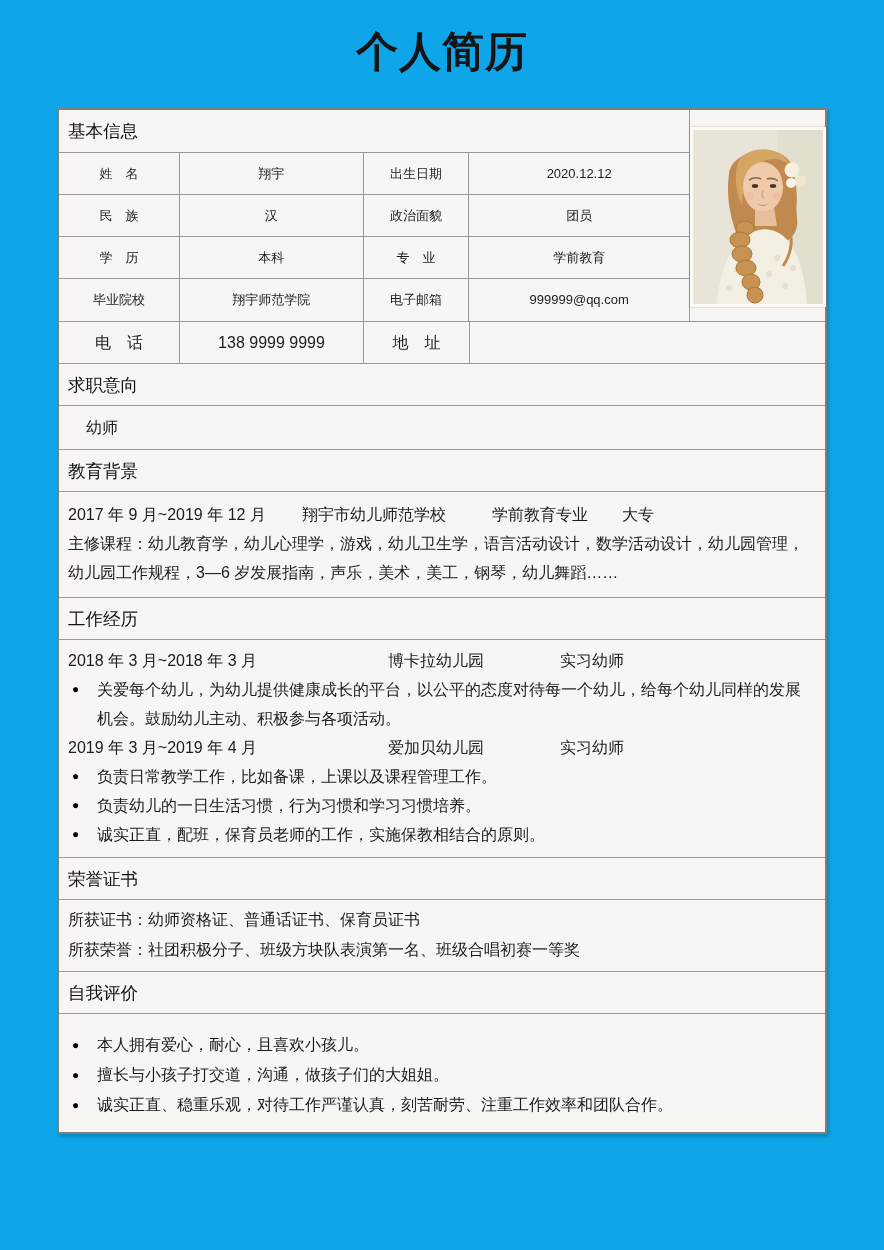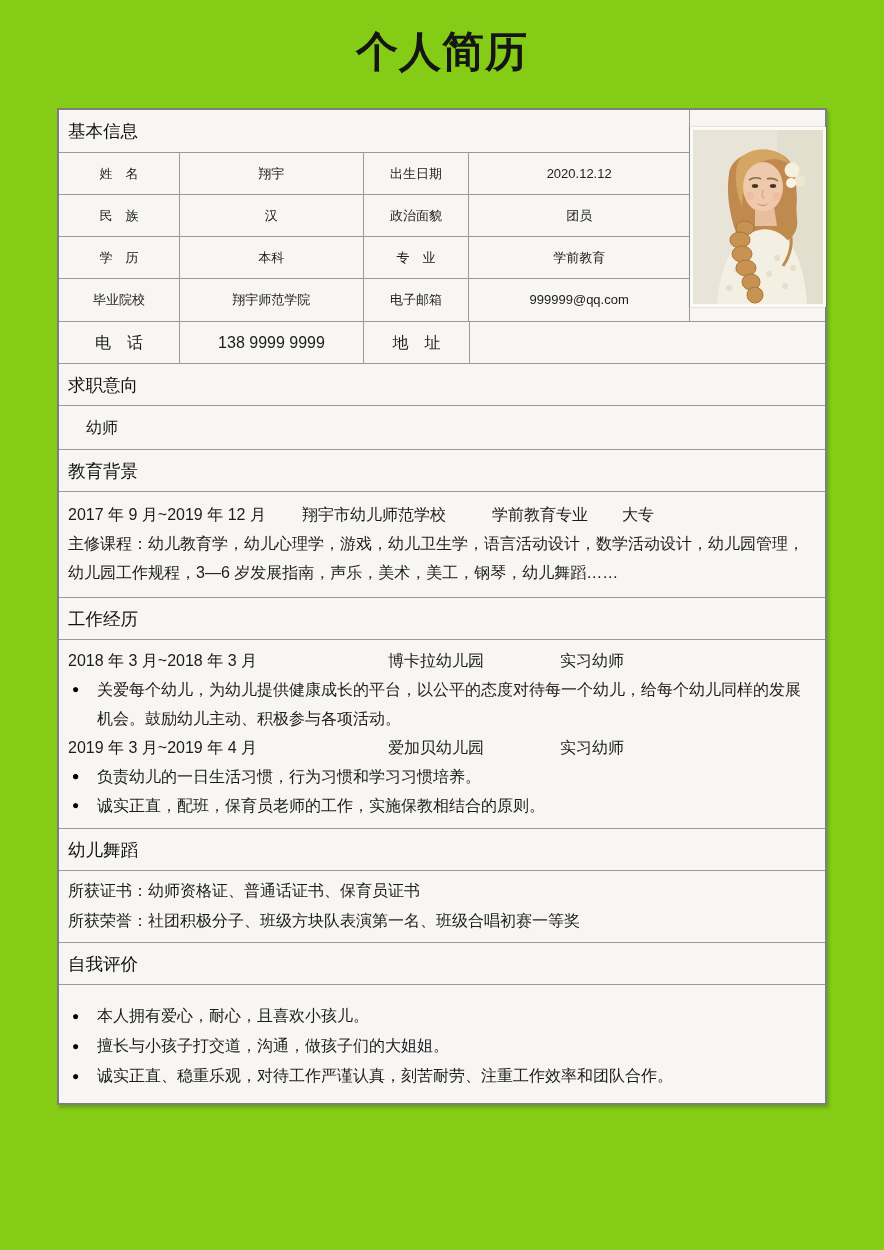--- a/index.html
+++ b/index.html
@@ -1,17 +1,17 @@
 <!DOCTYPE html>
 <html><head>
 <meta charset="utf-8">
 <style>
   * { margin:0; padding:0; box-sizing:border-box; }
   html,body { width:884px; background:#f1f0ee; font-family:"Liberation Sans","DejaVu Sans",sans-serif; color:#1c1c1c; }
-  .page { position:relative; width:884px; height:1250px; background:#84cc16; overflow:hidden; }
+  .page { position:relative; width:884px; height:1250px; background:#0ea5e9; overflow:hidden; }
   .page-title { padding-top:24px; text-align:center; font-size:42px; font-weight:600; letter-spacing:1px; color:#151515; }
   .resume { margin:28px 8px 0 57px; width:770px; background:#f7f6f4; border:2px solid #7e7e7e;
             box-shadow:2px 3px 3px rgba(0,0,0,0.18); }
   .top { display:flex; border-bottom:1px solid #9a9a9a; }
   .left { width:631px; border-right:1px solid #9a9a9a; }
   .sec-header { height:42px; line-height:42px; padding-left:9px; font-size:17.5px; color:#111;
                 border-bottom:1px solid #9a9a9a; background:#f7f6f4; }
   .left .sec-header { height:43px; line-height:43px; }
   .info-row { display:flex; height:42px; line-height:41px; border-bottom:1px solid #9a9a9a; font-size:13px;justify-content:space-between; }
   .left .info-row:last-child { border-bottom:none; }
@@ -150,32 +150,33 @@
         <span class="bullet-mark">●</span>
         <span>关爱每个幼儿，为幼儿提供健康成长的平台，以公平的态度对待每一个幼儿，给每个幼儿同样的发展机会。鼓励幼儿主动、积极参与各项活动。</span>
       </div>
       <div class="job-line">
         <span class="job-period">2019 年 3 月~2019 年 4 月</span>
         <span class="job-company">爱加贝幼儿园</span>
         <span>实习幼师</span>
       </div>
       <div class="bullet-item">
         <span class="bullet-mark">●</span>
+        <span>负责日常教学工作，比如备课，上课以及课程管理工作。</span>
       </div>
       <div class="bullet-item">
         <span class="bullet-mark">●</span>
         <span>负责幼儿的一日生活习惯，行为习惯和学习习惯培养。</span>
       </div>
       <div class="bullet-item">
         <span class="bullet-mark">●</span>
         <span>诚实正直，配班，保育员老师的工作，实施保教相结合的原则。</span>
       </div>
     </div>
 
-    <div class="sec-header">幼儿舞蹈</div>
+    <div class="sec-header">荣誉证书</div>
     <div class="content honor-content">
       <div>所获证书：幼师资格证、普通话证书、保育员证书</div>
       <div>所获荣誉：社团积极分子、班级方块队表演第一名、班级合唱初赛一等奖</div>
     </div>
 
     <div class="sec-header">自我评价</div>
     <div class="content eval-content">
       <div class="bullet-item">
         <span class="bullet-mark">●</span>
         <span>本人拥有爱心，耐心，且喜欢小孩儿。</span>

